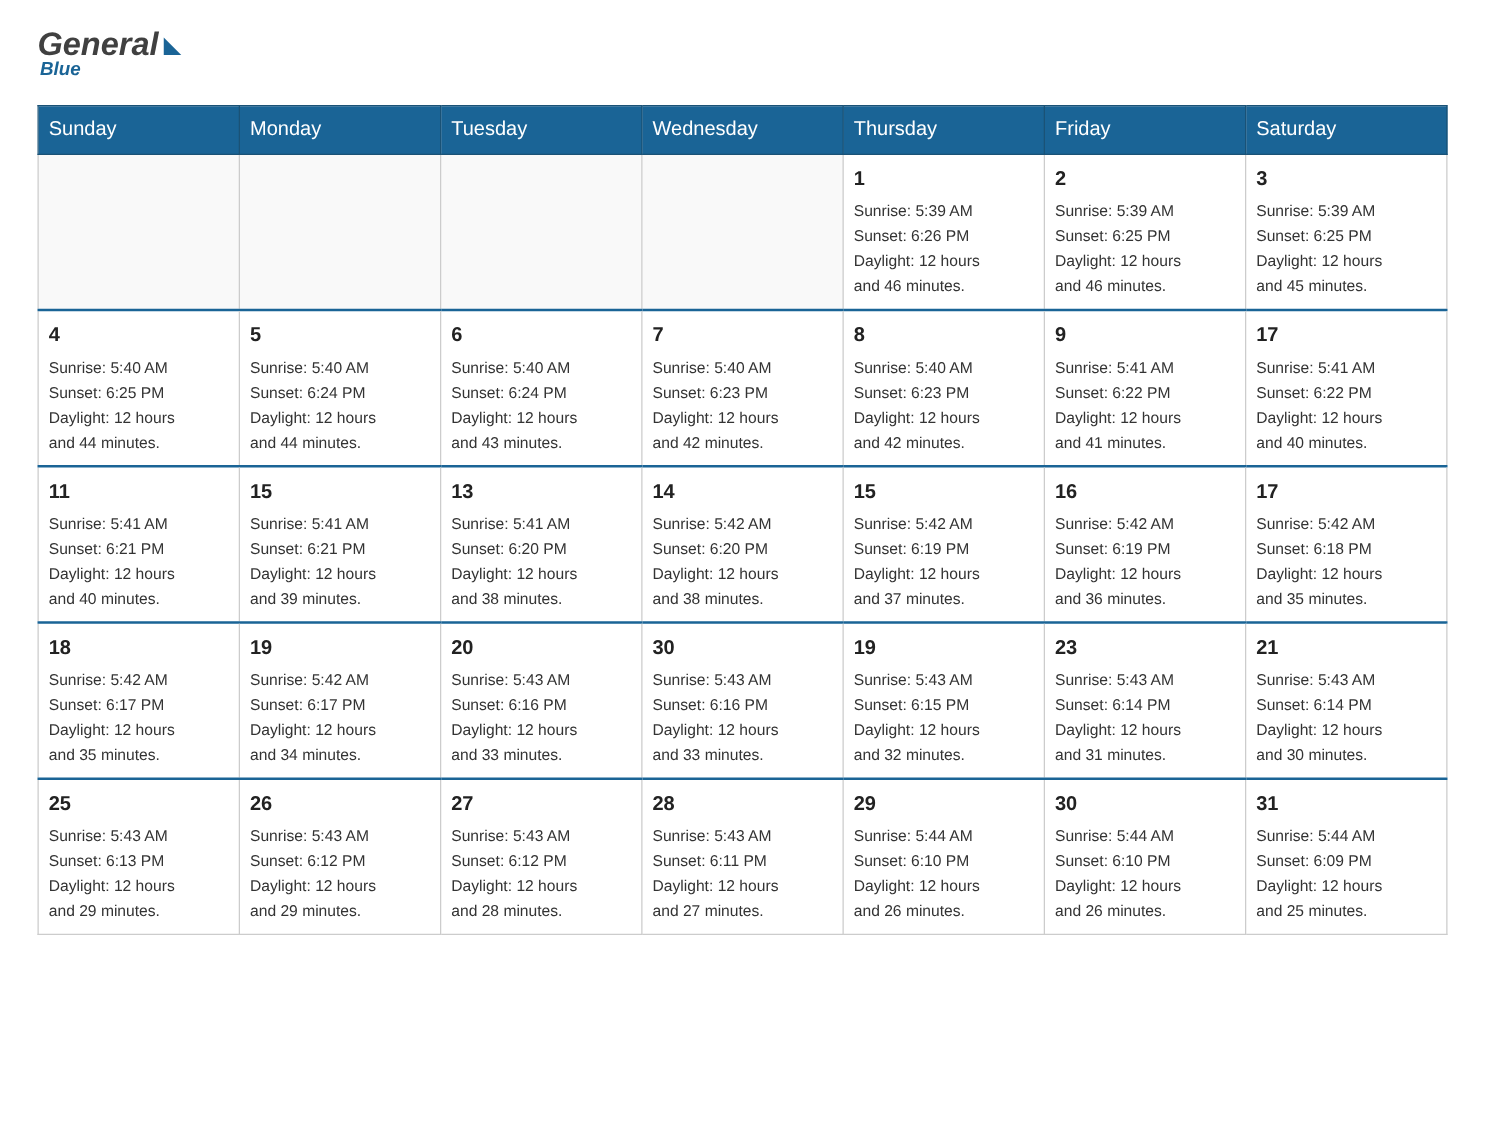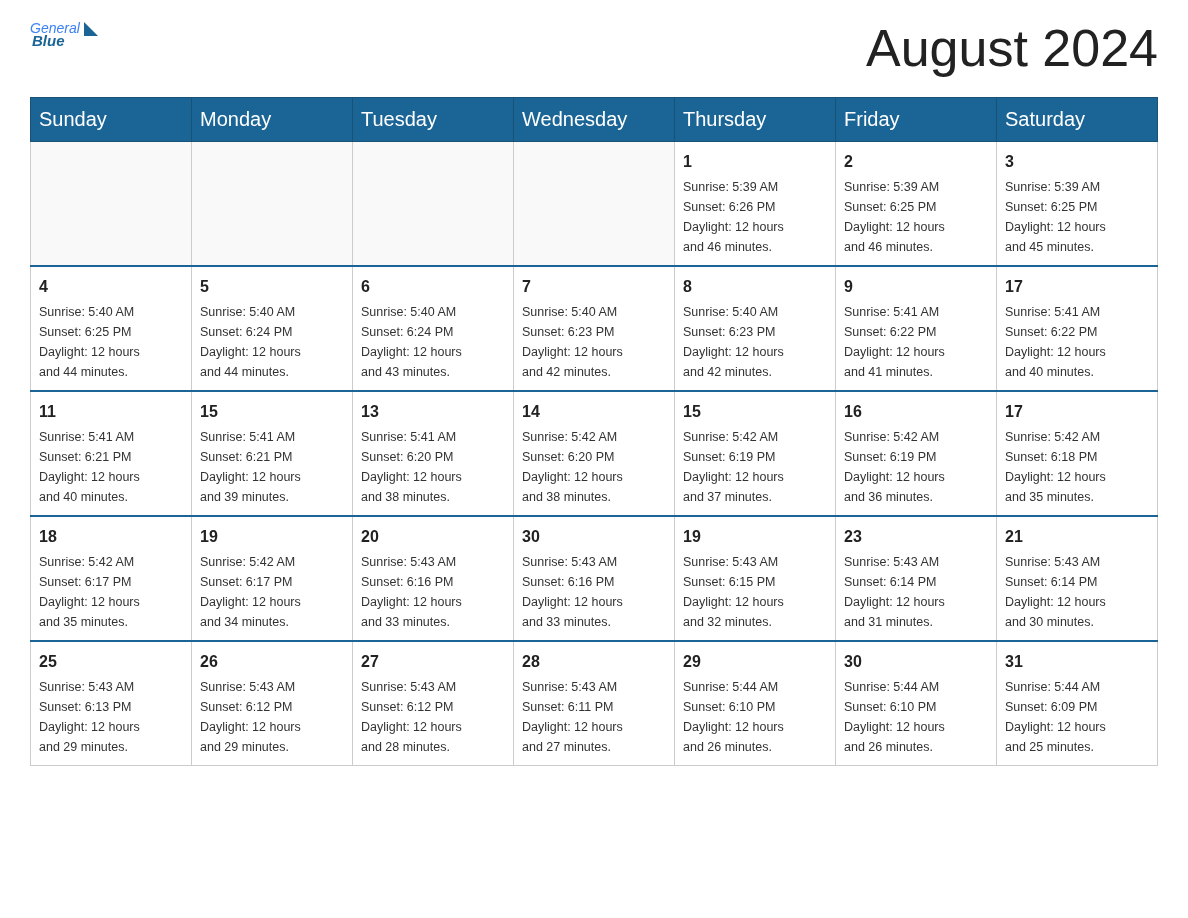--- a/index.html
+++ b/index.html
@@ -20,23 +20,23 @@
     .logo {
       display: flex;
       flex-direction: column;
       align-items: flex-start;
     }
     .logo-top {
       display: flex;
       align-items: center;
     }
     .logo-general {
-      font-size: 14px;
-      font-weight: normal;
-      color: #3b82f6;
+      font-size: 26px;
+      font-weight: bold;
+      color: #404040;
       font-style: italic;
     }
     .logo-triangle {
       width: 0;
       height: 0;
       border-left: 14px solid #1a6496;
       border-top: 14px solid transparent;
       border-bottom: 0px solid transparent;
       margin-left: 4px;
       margin-top: 2px;
@@ -65,21 +65,21 @@
     }
     .calendar {
       width: 100%;
       border-collapse: collapse;
       border: 1px solid #999;
     }
     .calendar th {
       background-color: #1a6496;
       color: #fff;
       padding: 10px 8px;
-      font-size: 20px;
+      font-size: 16px;
       font-weight: normal;
       text-align: left;
       border: 1px solid #1a5276;
     }
     .calendar td {
       vertical-align: top;
       padding: 8px 8px;
       border: 1px solid #ccc;
       width: 14.28%;
       height: 120px;
@@ -111,21 +111,20 @@
 
 <div class="header">
   <div class="logo">
     <div class="logo-top">
       <span class="logo-general">General</span>
       <div class="logo-triangle"></div>
     </div>
     <span class="logo-blue">Blue</span>
   </div>
   <div class="title-section">
-    <div class="month-title">August 2024</div>
   </div>
 </div>
 
 <table class="calendar">
   <thead>
     <tr>
       <th>Sunday</th>
       <th>Monday</th>
       <th>Tuesday</th>
       <th>Wednesday</th>

